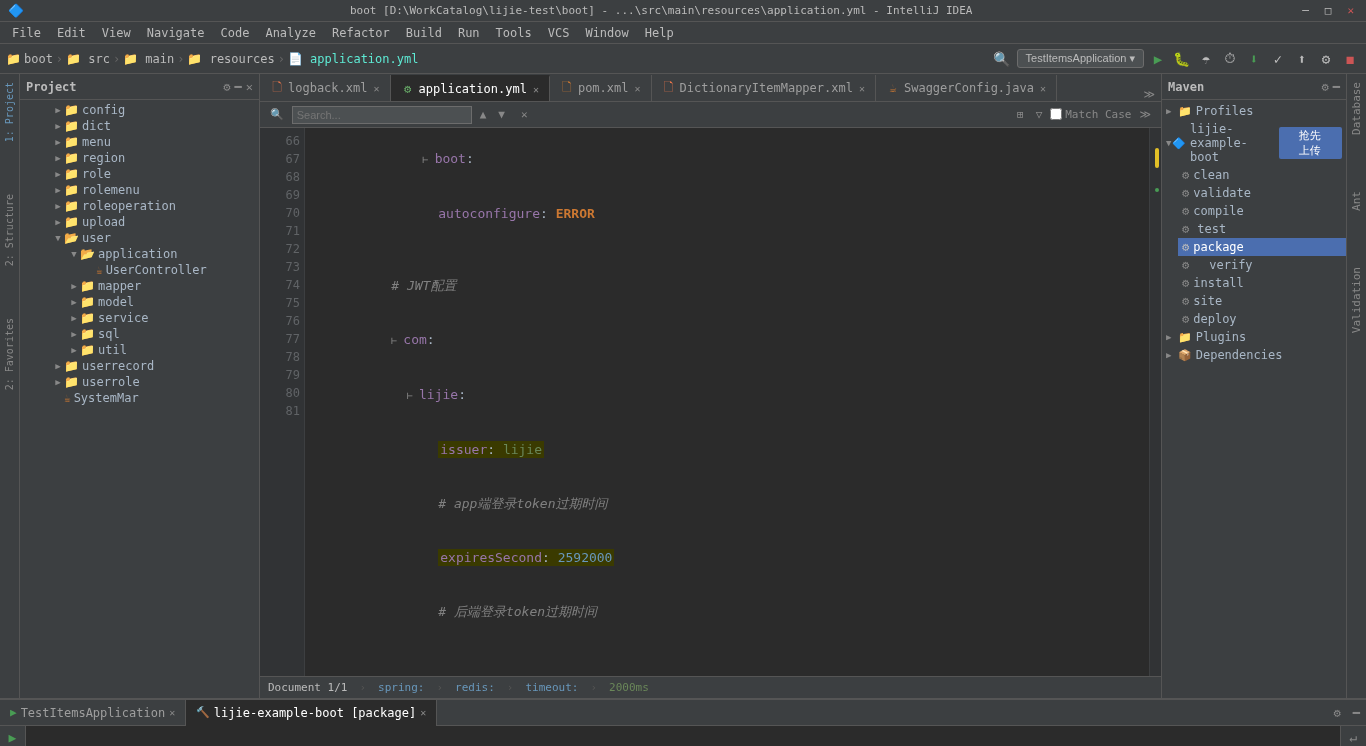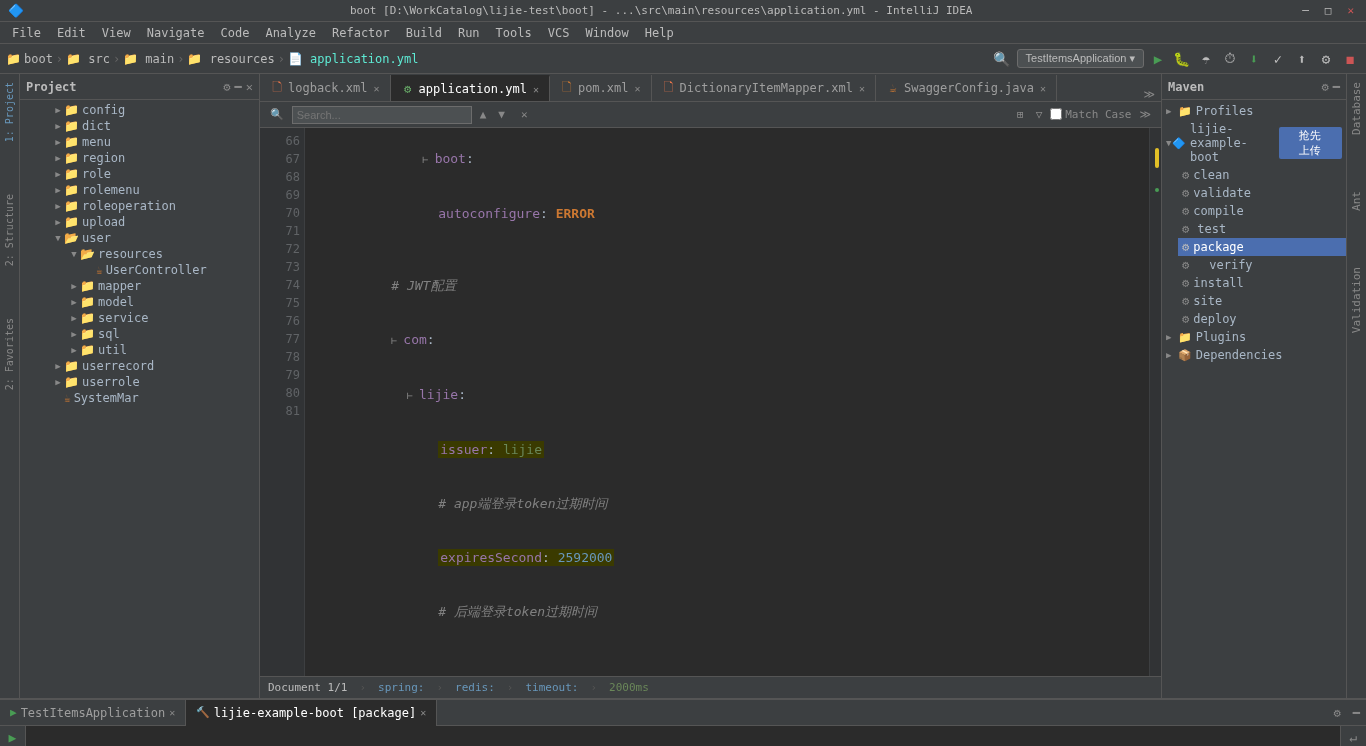--- a/index.html
+++ b/index.html
@@ -246,21 +246,21 @@
       <div class="tree-item">
         <span class="indent" style="width:32px;"></span>
         <span class="arrow">▼</span>
         <span class="folder-icon">📂</span>
         <span class="item-label">user</span>
       </div>
       <div class="tree-item">
         <span class="indent" style="width:48px;"></span>
         <span class="arrow">▼</span>
         <span class="folder-icon">📂</span>
-        <span class="item-label">resources</span>
+        <span class="item-label">application</span>
       </div>
       <div class="tree-item">
         <span class="indent" style="width:64px;"></span>
         <span class="arrow"> </span>
         <span class="file-icon" style="color:#cc7832;">☕</span>
         <span class="item-label">UserController</span>
       </div>
       <div class="tree-item">
         <span class="indent" style="width:48px;"></span>
         <span class="arrow">▶</span>

